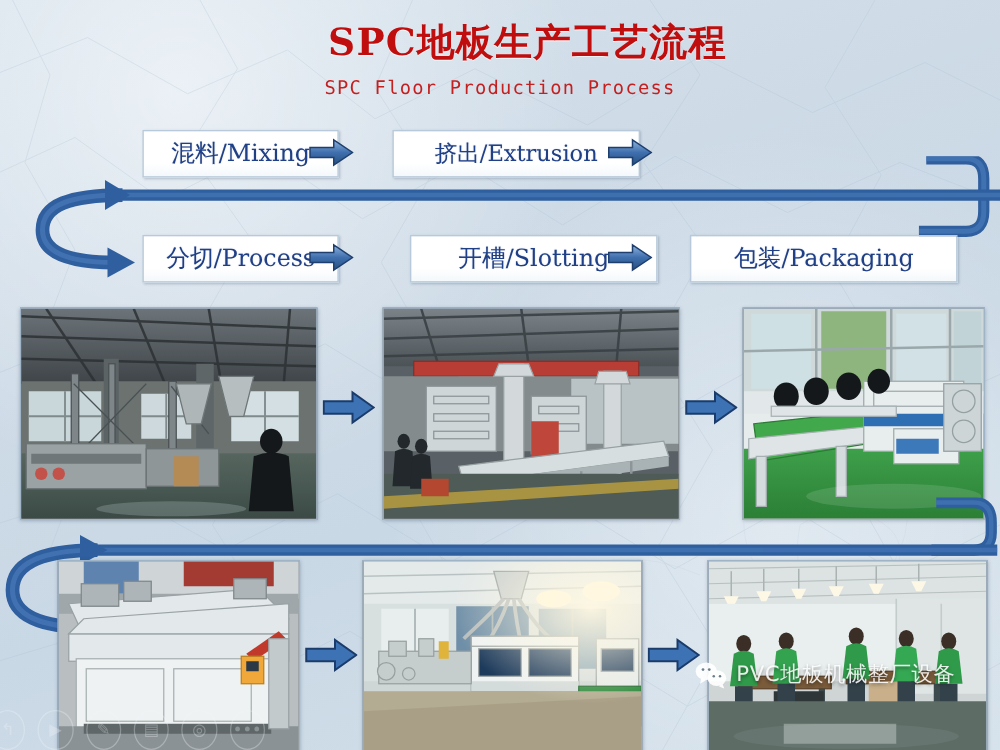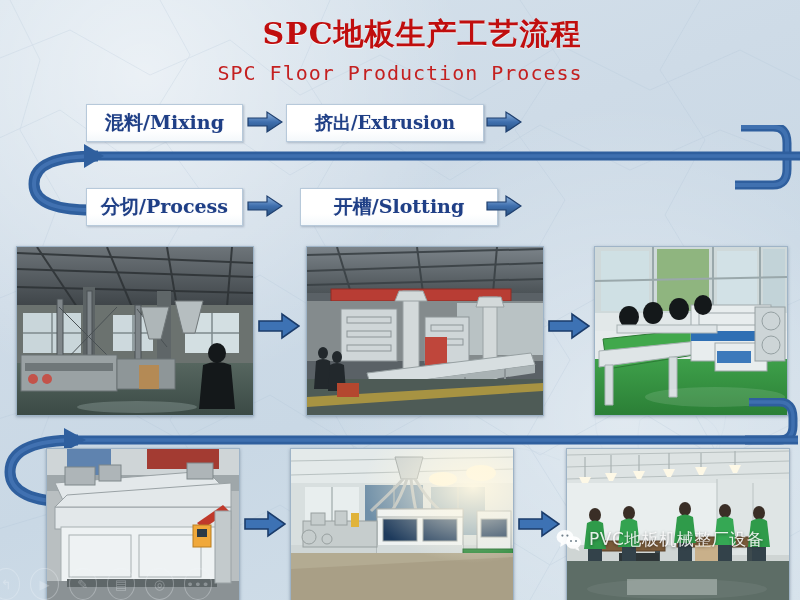--- a/index.html
+++ b/index.html
@@ -22,34 +22,35 @@
 
   
   .title-zone{position:absolute;left:0;top:14px;width:800px;text-align:center;}
   .title-cn{
     font-size:30px;font-weight:bold;color:#c00e0e;letter-spacing:1px;
     text-shadow:0 1px 0 rgba(255,255,255,.7);
     font-family:"DejaVu Serif","Liberation Serif",serif;
     margin-left:44px;
   }
   .title-en{
-    margin-top:6px;font-size:20px;color:#c42020;letter-spacing:1px;
+    margin-top:6px;font-size:15px;color:#c42020;letter-spacing:1px;
     font-family:"DejaVu Sans Mono","Liberation Mono",monospace;
   }
 
   
   .pbox{
     position:absolute;
     background:linear-gradient(180deg,#ffffff 0%,#ffffff 70%,#f4f8fb 100%);
     border:1px solid #b7c9da;
     box-shadow:1px 1px 2px rgba(60,80,110,.30);
     display:flex;align-items:center;justify-content:center;
-    color:#1f3f86;font-weight:bold;
+    color:#1f3f86;font-weight:normal;
     font-family:"DejaVu Serif","Liberation Serif",serif;
     white-space:nowrap;
+    margin-left:28px;
   }
   .pbox span{
     text-shadow:0 1px 0 rgba(255,255,255,.9), 0 0 1px rgba(31,63,134,.35);
   }
 
   
   .barrow{position:absolute;}
 
   
   .uconn{position:absolute;}
@@ -145,20 +146,23 @@
   </svg>
   <svg class="barrow" style="left:486px;top:110px;" width="36" height="24" viewBox="0 0 36 24">
     <polygon points="1,8 20,8 20,2 35,12 20,22 20,16 1,16" fill="url(#ga1)" stroke="#1f3f6e" stroke-width="1.2"></polygon>
   </svg>
 
   <div class="pbox" style="left:86px;top:188px;width:155px;height:36px;font-size:19px;">
     <span>分切/Process</span>
   </div>
   <div class="pbox" style="left:300px;top:188px;width:196px;height:36px;font-size:19px;">
     <span>开槽/Slotting</span>
+  </div>
+  <div class="pbox" style="left:524px;top:188px;width:212px;height:36px;font-size:19px;">
+    <span>包装/Packaging</span>
   </div>
 
   <svg class="barrow" style="left:247px;top:194px;" width="36" height="24" viewBox="0 0 36 24">
     <polygon points="1,8 20,8 20,2 35,12 20,22 20,16 1,16" fill="url(#ga1)" stroke="#1f3f6e" stroke-width="1.2"></polygon>
   </svg>
   <svg class="barrow" style="left:486px;top:194px;" width="36" height="24" viewBox="0 0 36 24">
     <polygon points="1,8 20,8 20,2 35,12 20,22 20,16 1,16" fill="url(#ga1)" stroke="#1f3f6e" stroke-width="1.2"></polygon>
   </svg>
 
   <div class="photo" style="left:16px;top:246px;width:236px;height:168px;">

